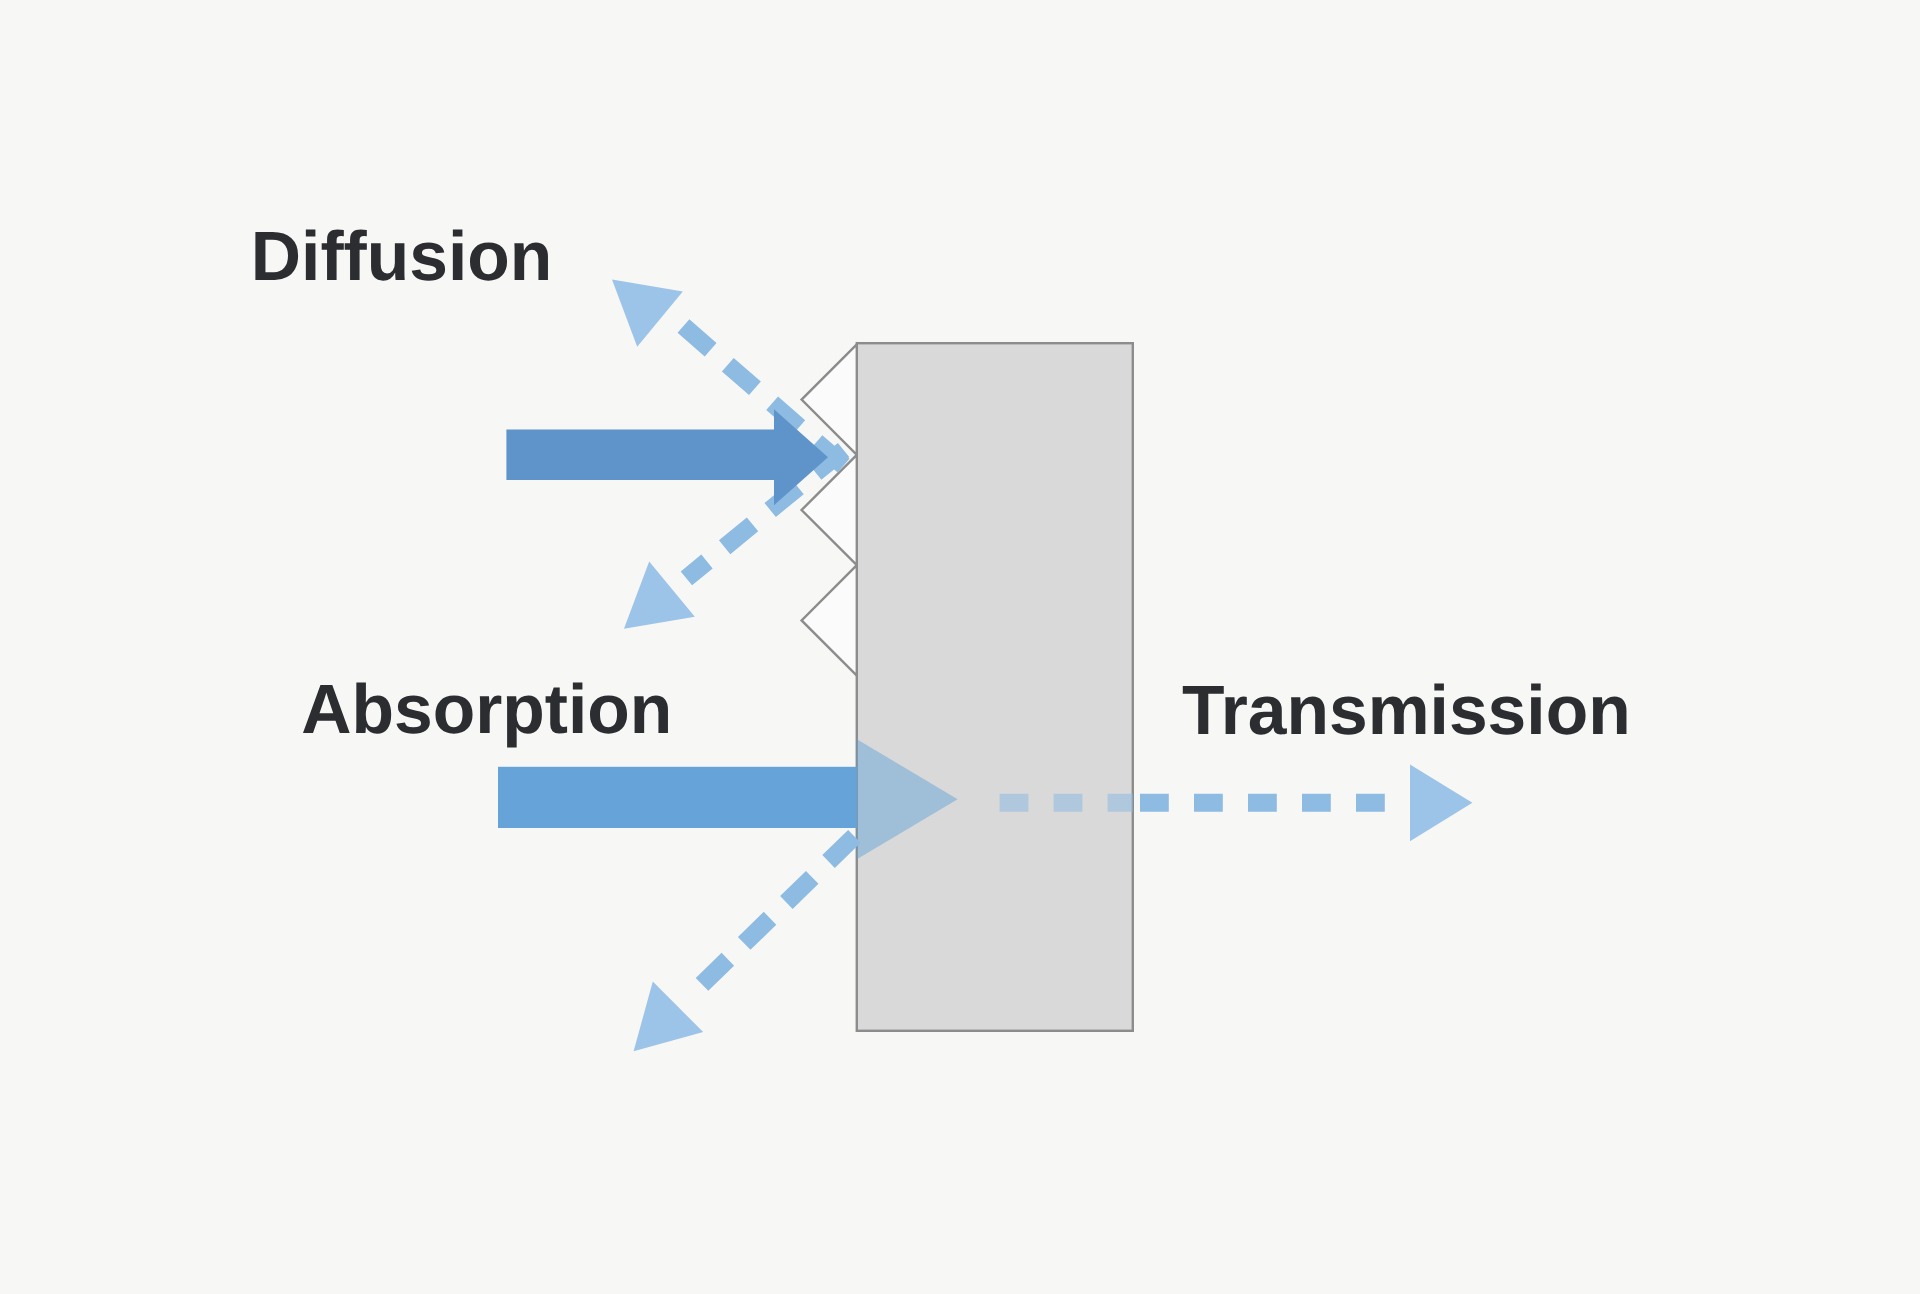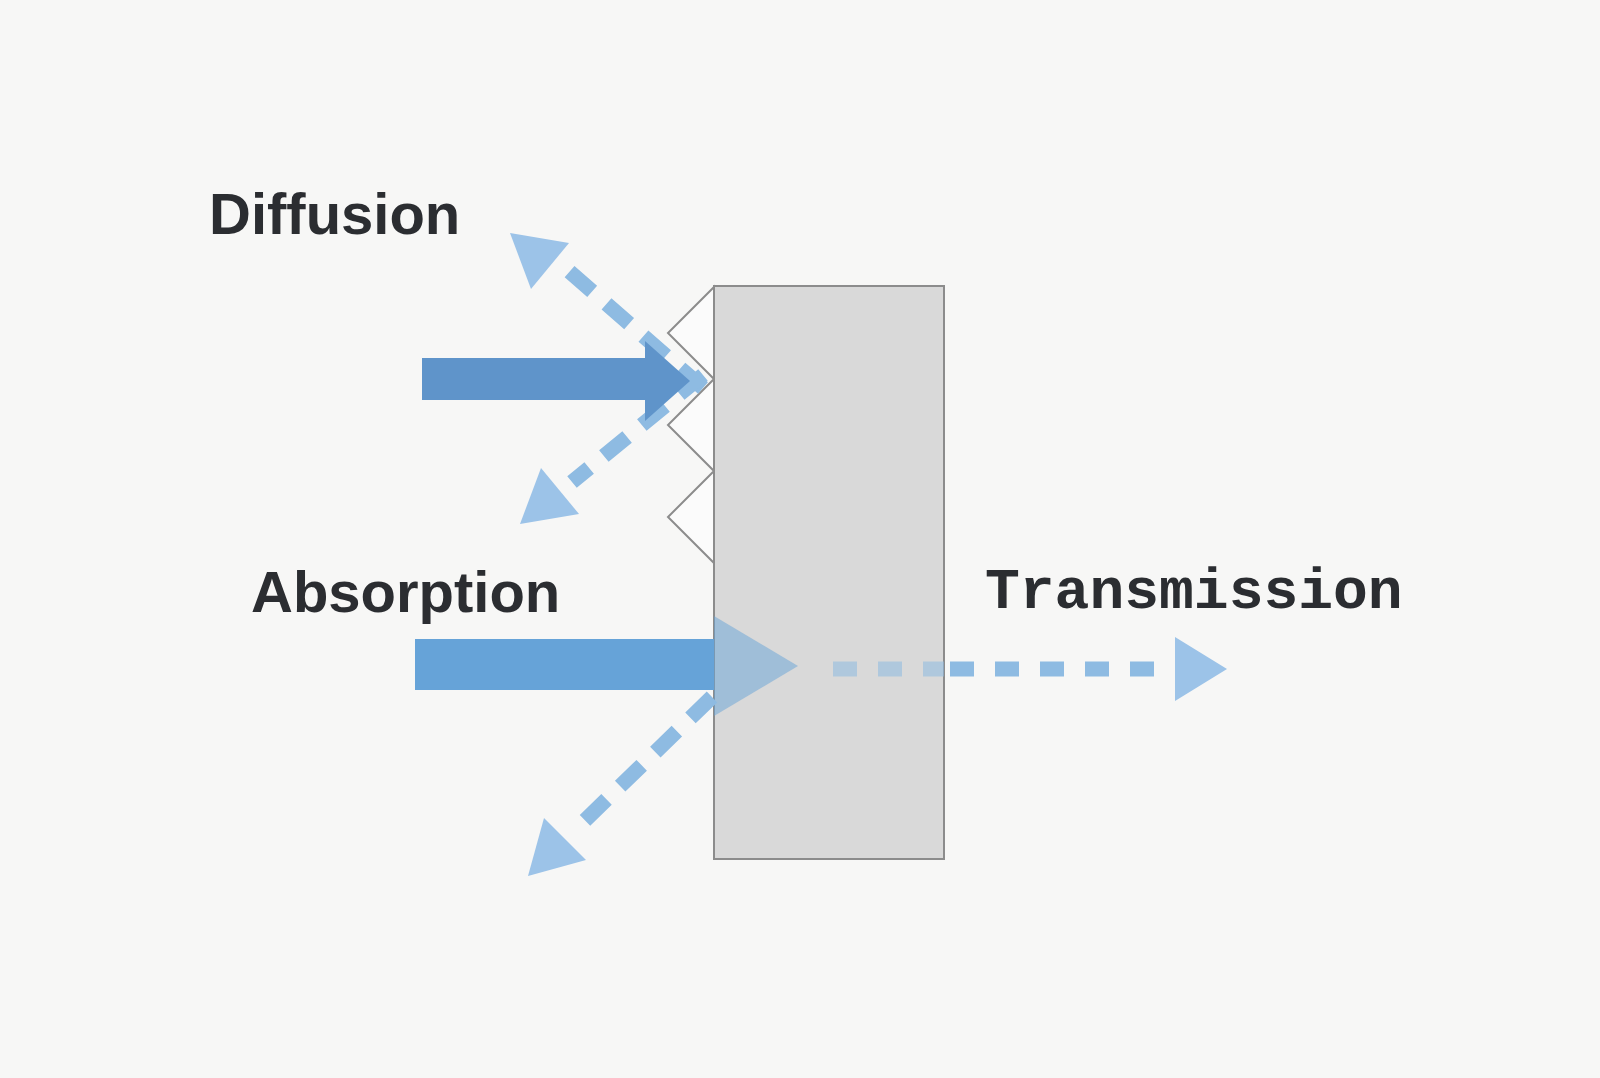--- a/index.html
+++ b/index.html
@@ -17,21 +17,21 @@
     font-size: 58px;
     font-weight: 700;
     line-height: 1;
     letter-spacing: 0px;
     color: #2b2d31;
     white-space: nowrap;
   }
   .label-diffusion    { left: 209px; top: 185px; }
   .label-absorption   { left: 216px; top: 563px; margin-left: 35px; }
   .label-reflection   { left: 217px; top: 874px; }
-  .label-transmission { left: 985px; top: 564px; font-family: Liberation Mono, monospace; }
+  .label-transmission { left: 985px; top: 564px; }
 </style>
 </head>
 <body>
 
 <div class="canvas">
 
   <svg class="diagram-svg" width="1600" height="1078" viewBox="0 0 1600 1078">
 
     <rect x="714" y="286" width="230" height="573" stroke-width="2" fill="#d9d9d9" stroke="#8c8c8c"></rect>
 

